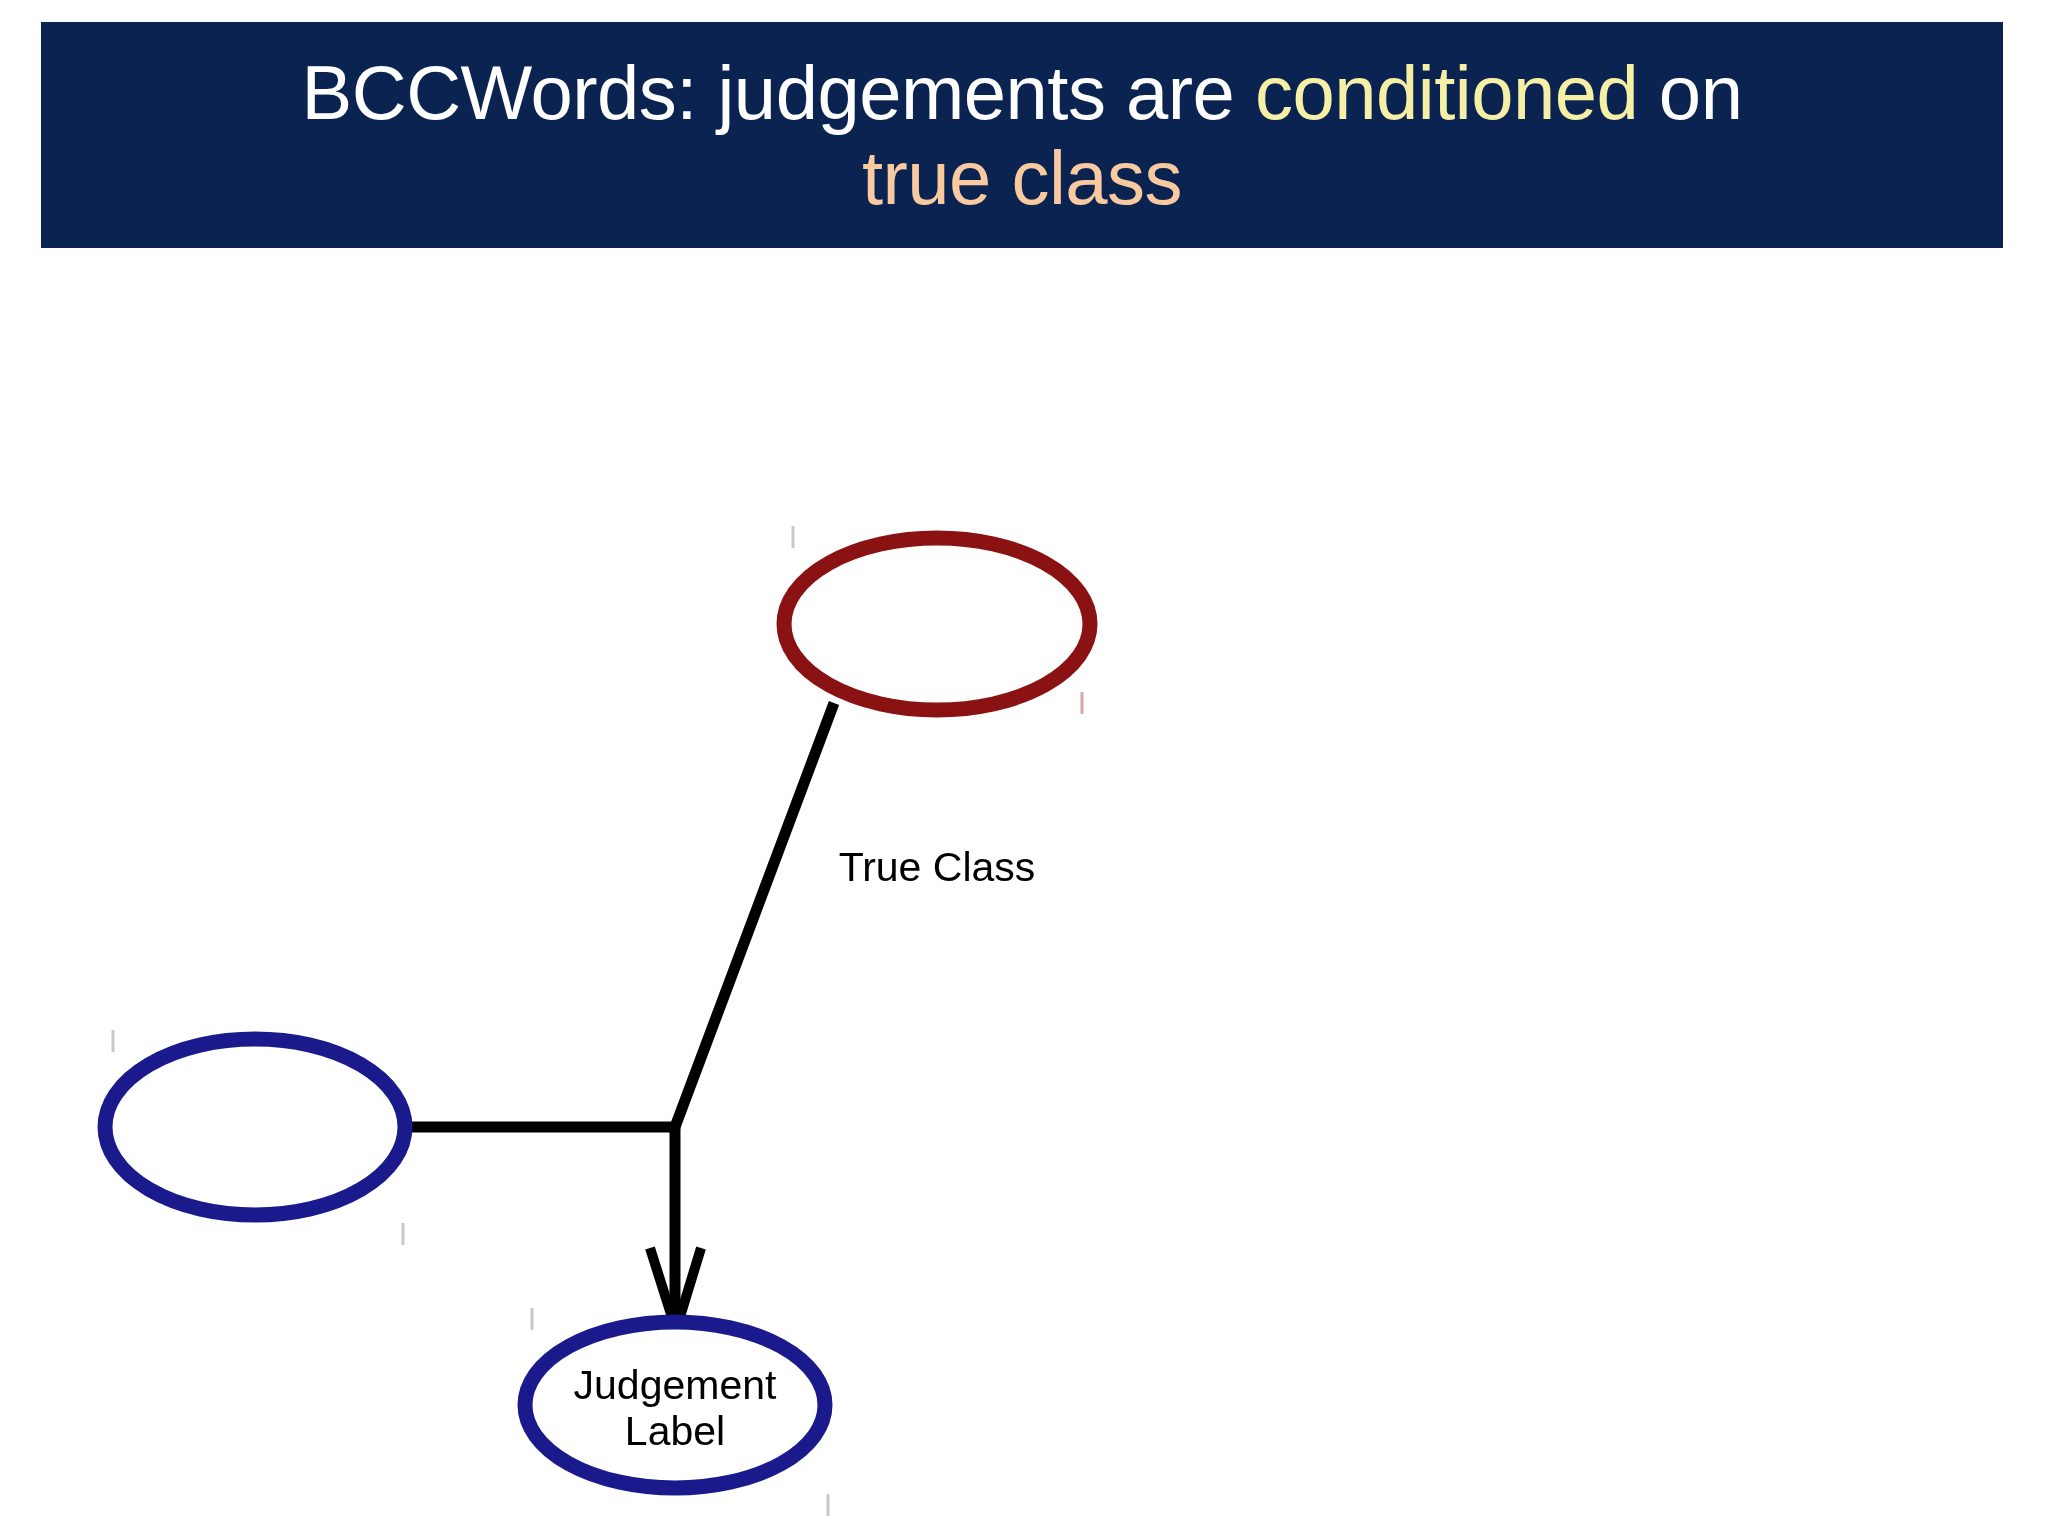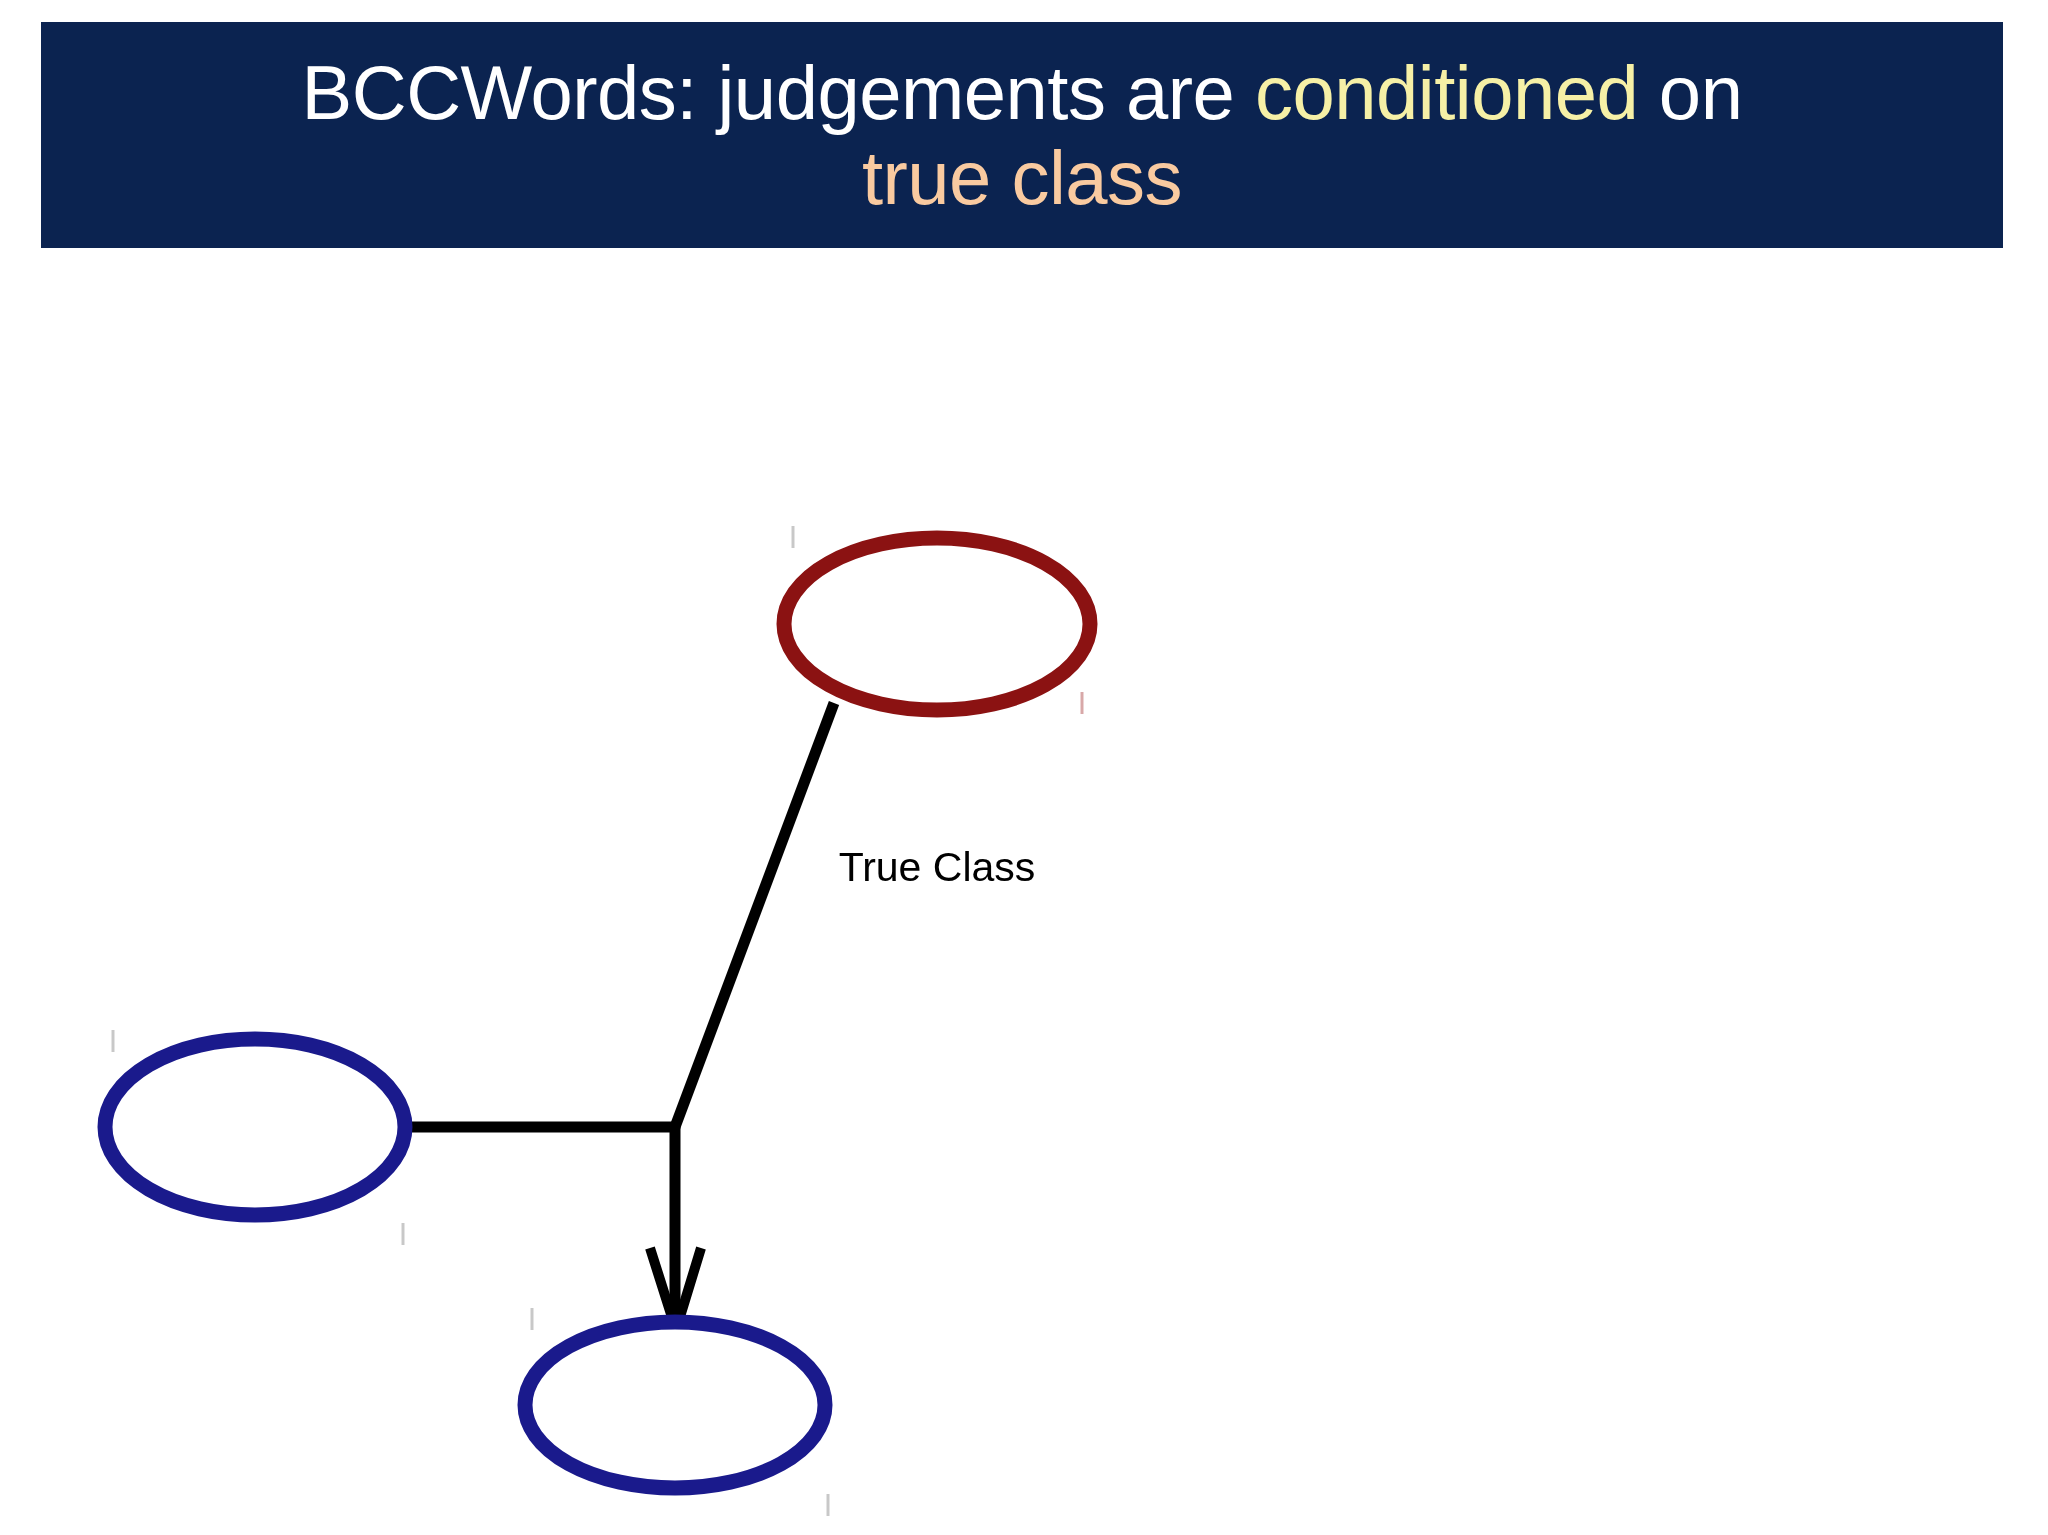--- a/index.html
+++ b/index.html
@@ -126,15 +126,17 @@
       <line x1="1082" y1="444" x2="1082" y2="466" stroke="#d8a8a8" stroke-width="3"></line>
       <line x1="113" y1="782" x2="113" y2="804" stroke="#c8c8c8" stroke-width="3"></line>
       <line x1="403" y1="975" x2="403" y2="997" stroke="#c8c8c8" stroke-width="3"></line>
       <line x1="532" y1="1060" x2="532" y2="1082" stroke="#c8c8c8" stroke-width="3"></line>
       <line x1="828" y1="1246" x2="828" y2="1268" stroke="#c8c8c8" stroke-width="3"></line>
     </svg>
 
     <div class="node-label" id="label-true-class">True Class</div>
 
 
+    <div class="node-label" id="label-judgement-label">Judgement
+Label</div>
 
   </div>
 </div>
 
 </body></html>

